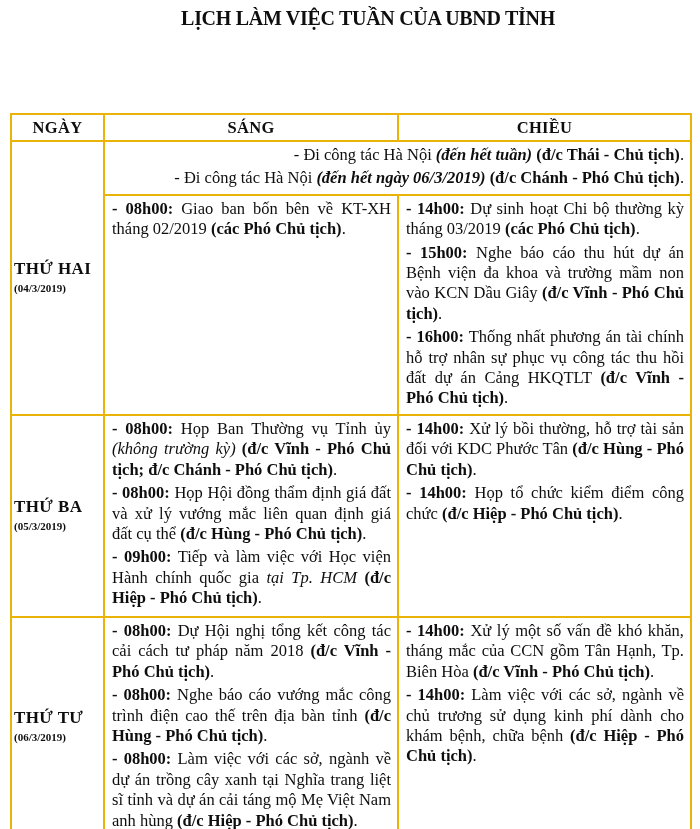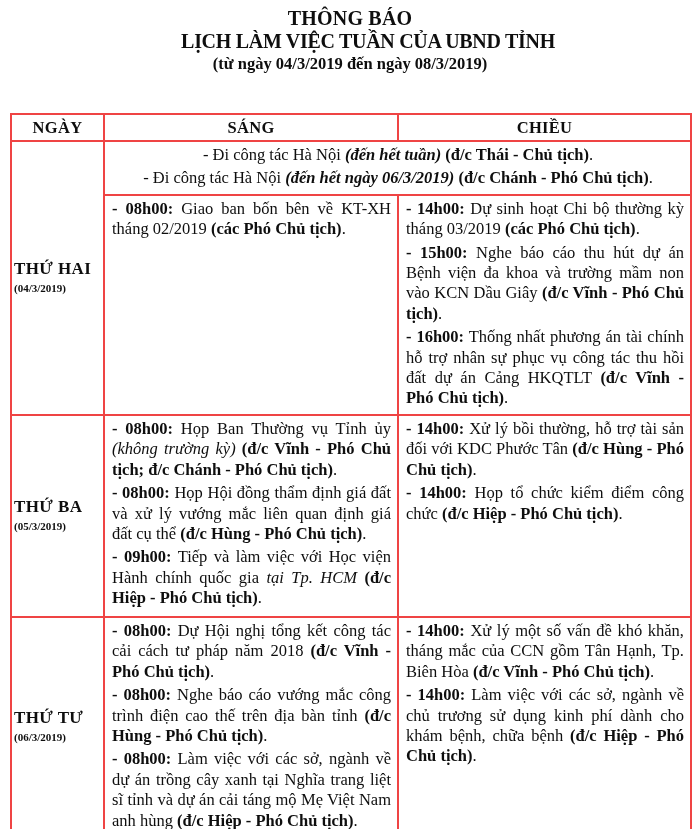--- a/index.html
+++ b/index.html
@@ -27,59 +27,57 @@
     font-size: 16.5px; font-weight: bold; line-height: 20px; margin-top: 1px;
   }
 
   table.schedule {
     position: absolute; left: 10px; top: 113px;
     width: 680px;
     border-collapse: collapse;
     table-layout: fixed;
   }
   table.schedule th, table.schedule td {
-    border: 2px solid #ef4444;
+    border: 2px solid #eab308;
   }
   table.schedule th {
     font-size: 16.5px; font-weight: bold;
     height: 25px; text-align: center; padding: 0;
     letter-spacing: 0.3px;
   }
   td.day-cell {
     text-align: left; vertical-align: middle; padding: 0 2px;
   }
   .day-name { font-size: 17px; font-weight: bold; letter-spacing: 0.4px; line-height: 21px; }
   .day-date { font-size: 11px; font-weight: bold; line-height: 19px; }
 
   td.body-cell {
     vertical-align: top;
     padding: 1px 6px 2px 7px;
     font-size: 16.5px;
     line-height: 20.4px;
     text-align: justify;
   }
-  td.full-cell { text-align: center; }
+  td.full-cell { text-align: right; }
   p.item { margin: 3px 0 3px 0; }
   td.body-cell p.item:first-child { margin-top: 2px; }
   .b { font-weight: bold; }
   .i { font-style: italic; }
 
   tr.h53  { height: 53px; }
   tr.h196 { height: 196px; }
   tr.h202 { height: 202px; }
   tr.h215 { height: 215px; }
 </style>
 </head>
 <body>
 
 <div class="page">
   <div class="doc-header">
-    <div class="doc-title">THÔNG BÁO</div>
     <div class="doc-subtitle">LỊCH LÀM VIỆC TUẦN CỦA UBND TỈNH</div>
-    <div class="doc-daterange">(từ ngày 04/3/2019 đến ngày 08/3/2019)</div>
   </div>
 
   <table class="schedule">
     <colgroup>
       <col style="width:93px">
       <col style="width:294px">
       <col style="width:293px">
     </colgroup>
     <thead>
       <tr>

